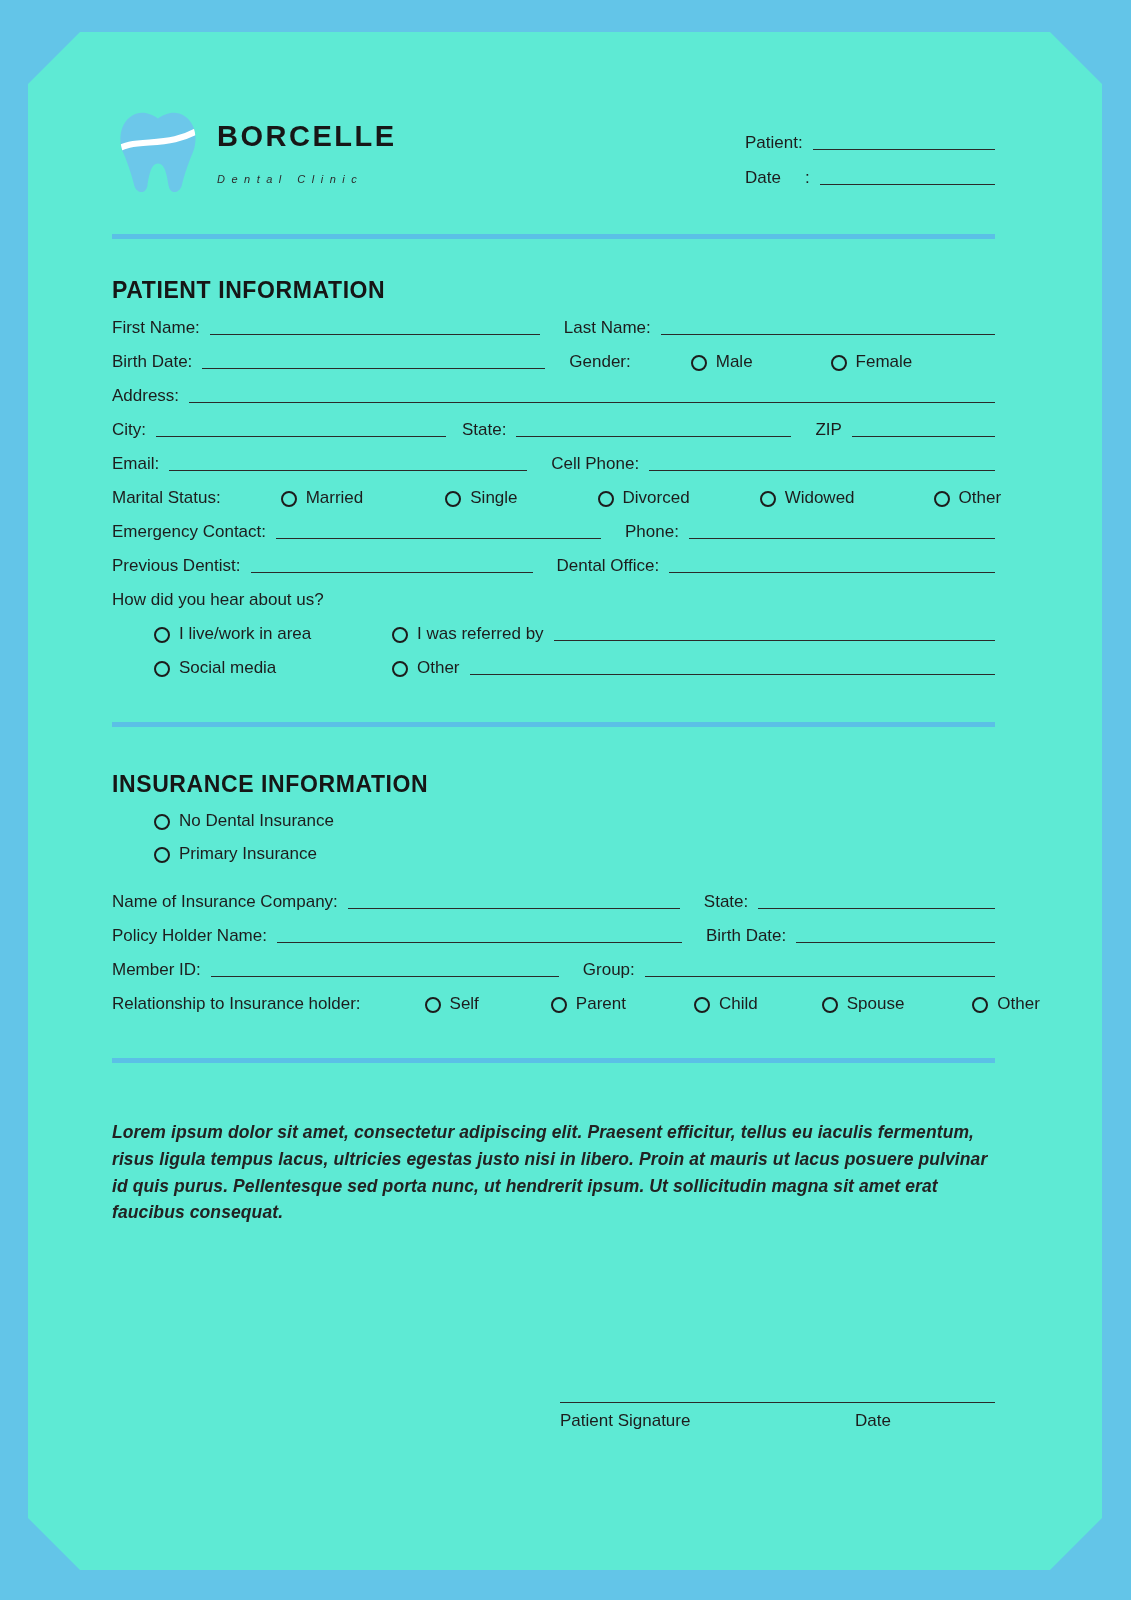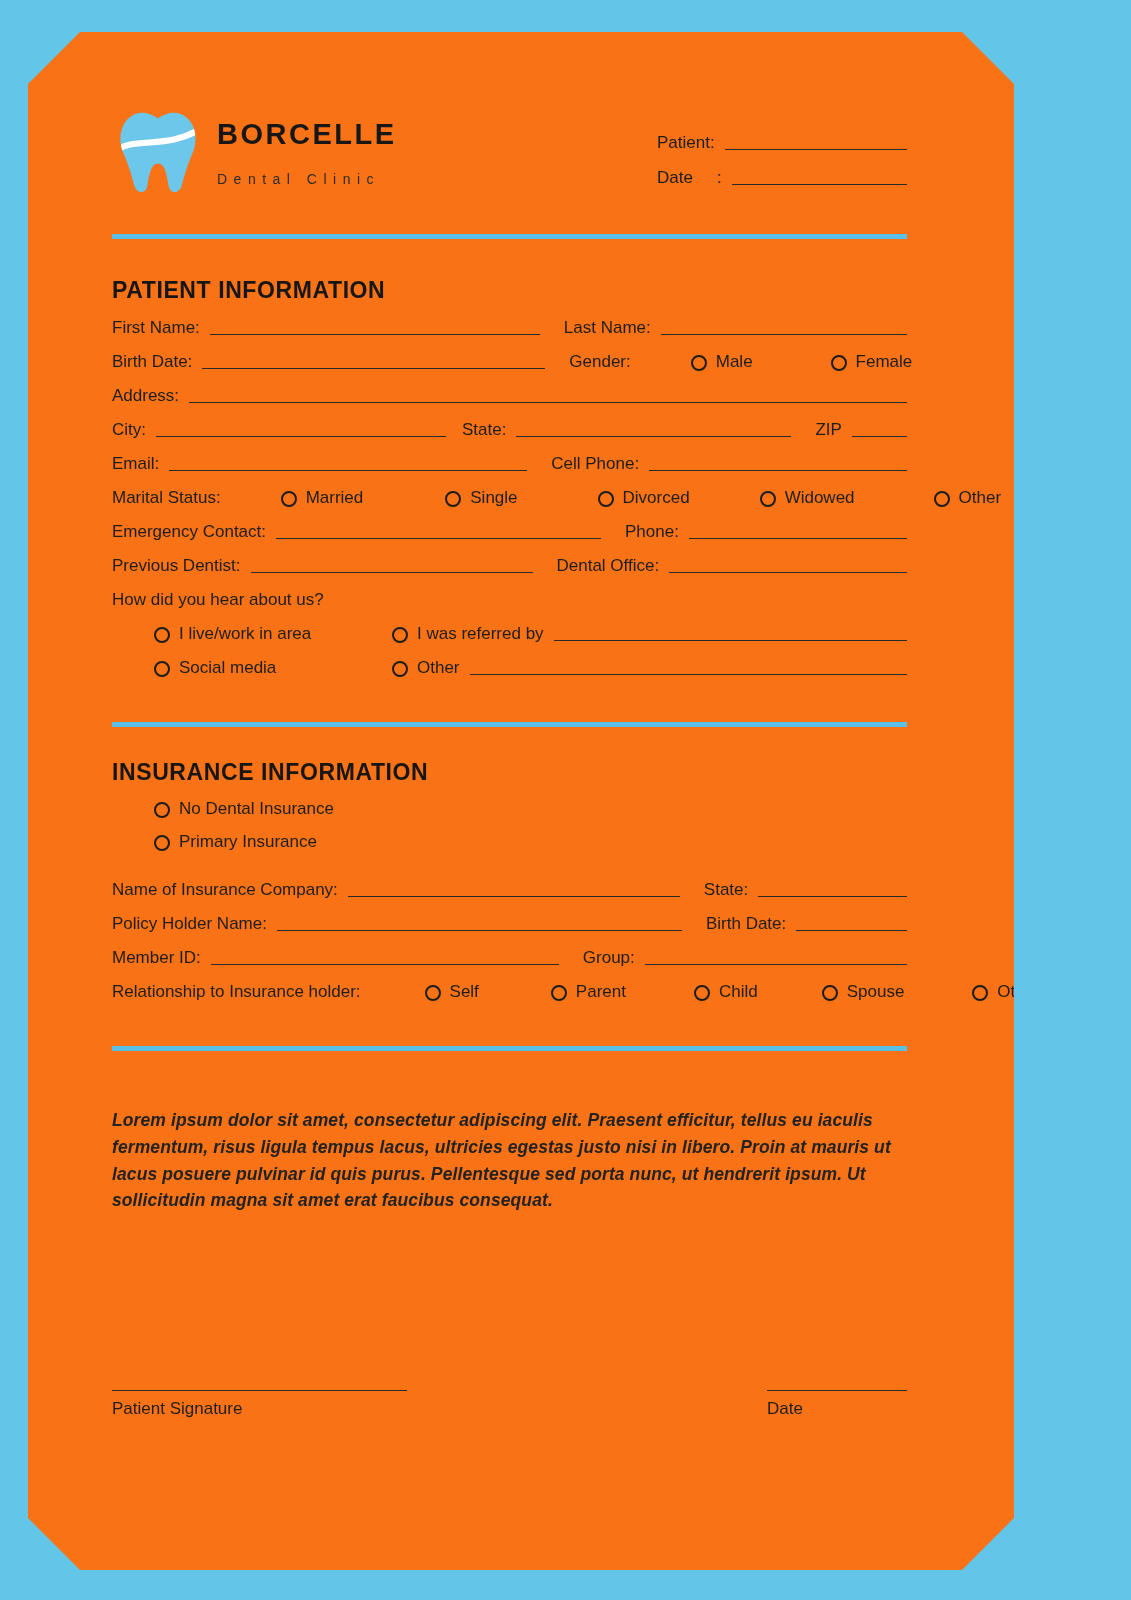--- a/index.html
+++ b/index.html
@@ -7,35 +7,35 @@
   body {
     width: 1131px; height: 1600px;
     background: #63C5E8;
     font-family: "Liberation Sans", sans-serif;
     color: #1d1d1d;
     position: relative;
     overflow: hidden;
   }
   .sheet {
     position: absolute; left: 28px; top: 32px;
-    width: 986px; height: 1538px;
-    background: #f97316;
+    width: 1074px; height: 1538px;
+    background: #5eead4;
     clip-path: polygon(52px 0, calc(100% - 52px) 0, 100% 52px,
                        100% calc(100% - 52px), calc(100% - 52px) 100%,
                        52px 100%, 0 calc(100% - 52px), 0 52px);
   }
   .inner { margin: 0 107px 0 84px; }
 
   
   .header { display: flex; justify-content: space-between; padding-top: 76px; }
   .brand { display: flex; align-items: center; }
   .logo { width: 92px; height: 88px; flex: 0 0 auto; }
   .brand-text { margin-left: 13px; }
   .brand-name { font-size: 29px; font-weight: 800; letter-spacing: 2.5px; color: #171717; }
-  .brand-tag { font-size: 14px; letter-spacing: 6.5px; margin-top: 20px; color: #2b2b2b; }
+  .brand-tag { font-size: 11px; letter-spacing: 6.5px; margin-top: 20px; color: #2b2b2b; font-style: italic; }
   .headfields { width: 250px; padding-top: 10px; font-size: 17px; }
   .hrow { display: flex; align-items: flex-end; height: 35px; }
   .colon { margin-left: 24px; }
 
   
   .line {
     flex: 1 1 auto;
     border-bottom: 1.6px solid #2a2a2a;
     margin: 0 0 3px 10px;
     height: 2px;
@@ -62,21 +62,21 @@
   
   .disclaimer {
     margin-top: 56px;
     font-size: 17.5px; font-style: italic;
     line-height: 1.53; letter-spacing: 0.1px;
     color: #222222;
     font-weight: bold;
   }
 
   
-  .sig-area { display: flex; justify-content: space-between; margin-top: 176px; }
+  .sig-area { display: flex; justify-content: flex-end; margin-top: 176px; }
   .sig { width: 295px; }
   .sig.date { width: 140px; }
   .sigline { border-top: 1.7px solid #2a2a2a; height: 0; }
   .siglabel { margin-top: 8px; font-size: 17px; }
 
   
   .footer {
     display: flex; justify-content: space-between;
     padding: 0 75px; margin-top: 73px; font-size: 17.5px;
   }
@@ -230,21 +230,21 @@
       </span>
       <span class="opt nolead">
         <span class="radio"></span>
         <span>Other</span>
       </span>
       <span class="line"></span>
     </div>
 
     <div class="rule" style="background:#5BC0E6; margin-top:44px"></div>
 
-    <div class="section-title" style="margin-top:32px">INSURANCE INFORMATION</div>
+    <div class="section-title" style="margin-top:44px">INSURANCE INFORMATION</div>
 
     <div class="row row33">
       <span class="opt nolead">
         <span class="radio"></span>
         <span>No Dental Insurance</span>
       </span>
     </div>
     <div class="row row33">
       <span class="opt nolead">
         <span class="radio"></span>

